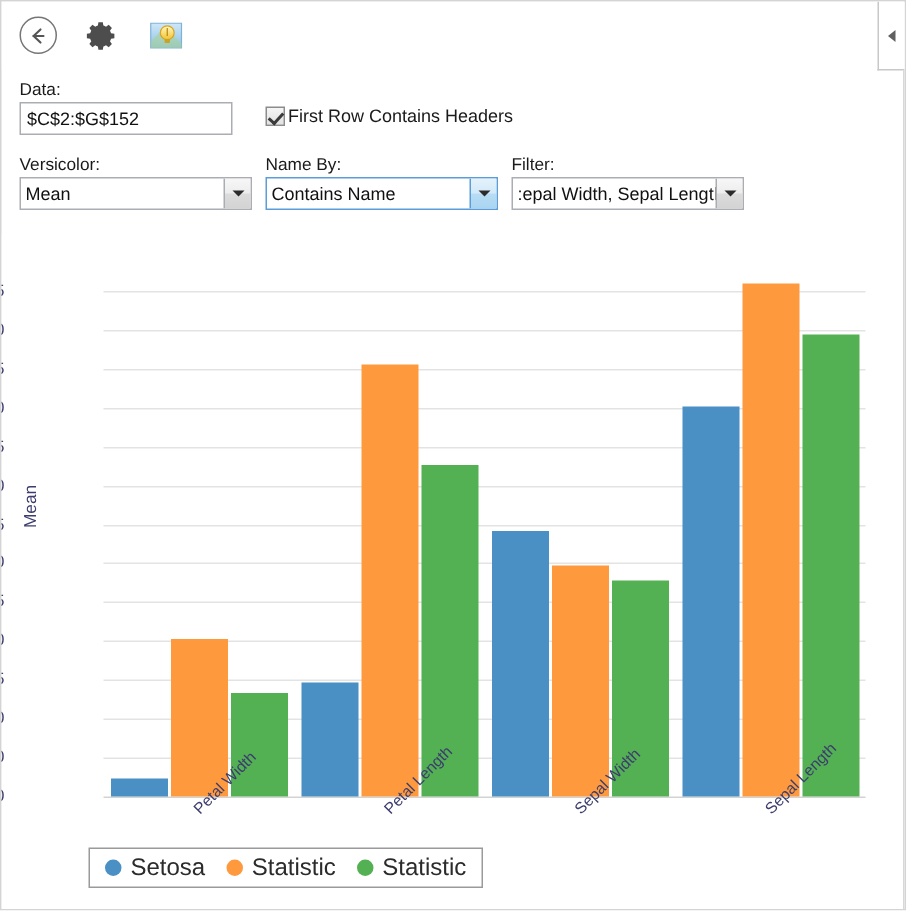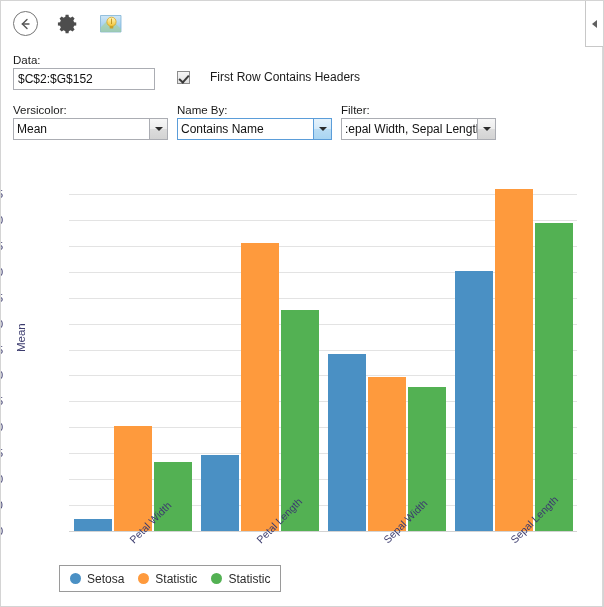--- a/index.html
+++ b/index.html
@@ -131,21 +131,21 @@
     background: linear-gradient(to bottom, #e5f2fb 0%, #d3e9f9 48%, #b8dcf4 52%, #a9d5f2 100%);
     border-left: 1px solid #5b9dd9;
   }
   .chev {
     width: 0; height: 0;
     border-left: 4px solid transparent;
     border-right: 4px solid transparent;
     border-top: 4px solid #2b2b2b;
   }
 
-  .chk-row { display: flex; align-items: center; gap: 20px; }
+  .chk-row { display: flex; align-items: center; gap: 2px; }
   .chkbox {
     width: 13px; height: 13px;
     border: 1px solid #8c8c8c;
     background: linear-gradient(to bottom, #f6f6f6, #e2e2e2);
     position: relative;
   }
   .chkbox::after {
     content: "";
     position: absolute;
     left: 3px; top: 1px;
@@ -216,21 +216,21 @@
     border: 1px solid #9a9a9a;
     background: #ffffff;
     display: flex;
     align-items: center;
     padding: 0 10px;
     gap: 14px;
     z-index: 5;
   }
   .lgi { display: flex; align-items: center; gap: 6px; }
   .lgdot { width: 11px; height: 11px; border-radius: 50%; }
-  .lgtxt { font-size: 12px; color: #2b2b2b; white-space: nowrap; }
+  .lgtxt { font-size: 16px; color: #2b2b2b; white-space: nowrap; }
 </style>
 </head>
 <body>
 
 <div id="app">
 
   <div id="toolbar">
     <div class="tb-btn">
       <div class="back-circle">
         <svg width="14" height="14" viewBox="0 0 14 14" aria-hidden="true">

